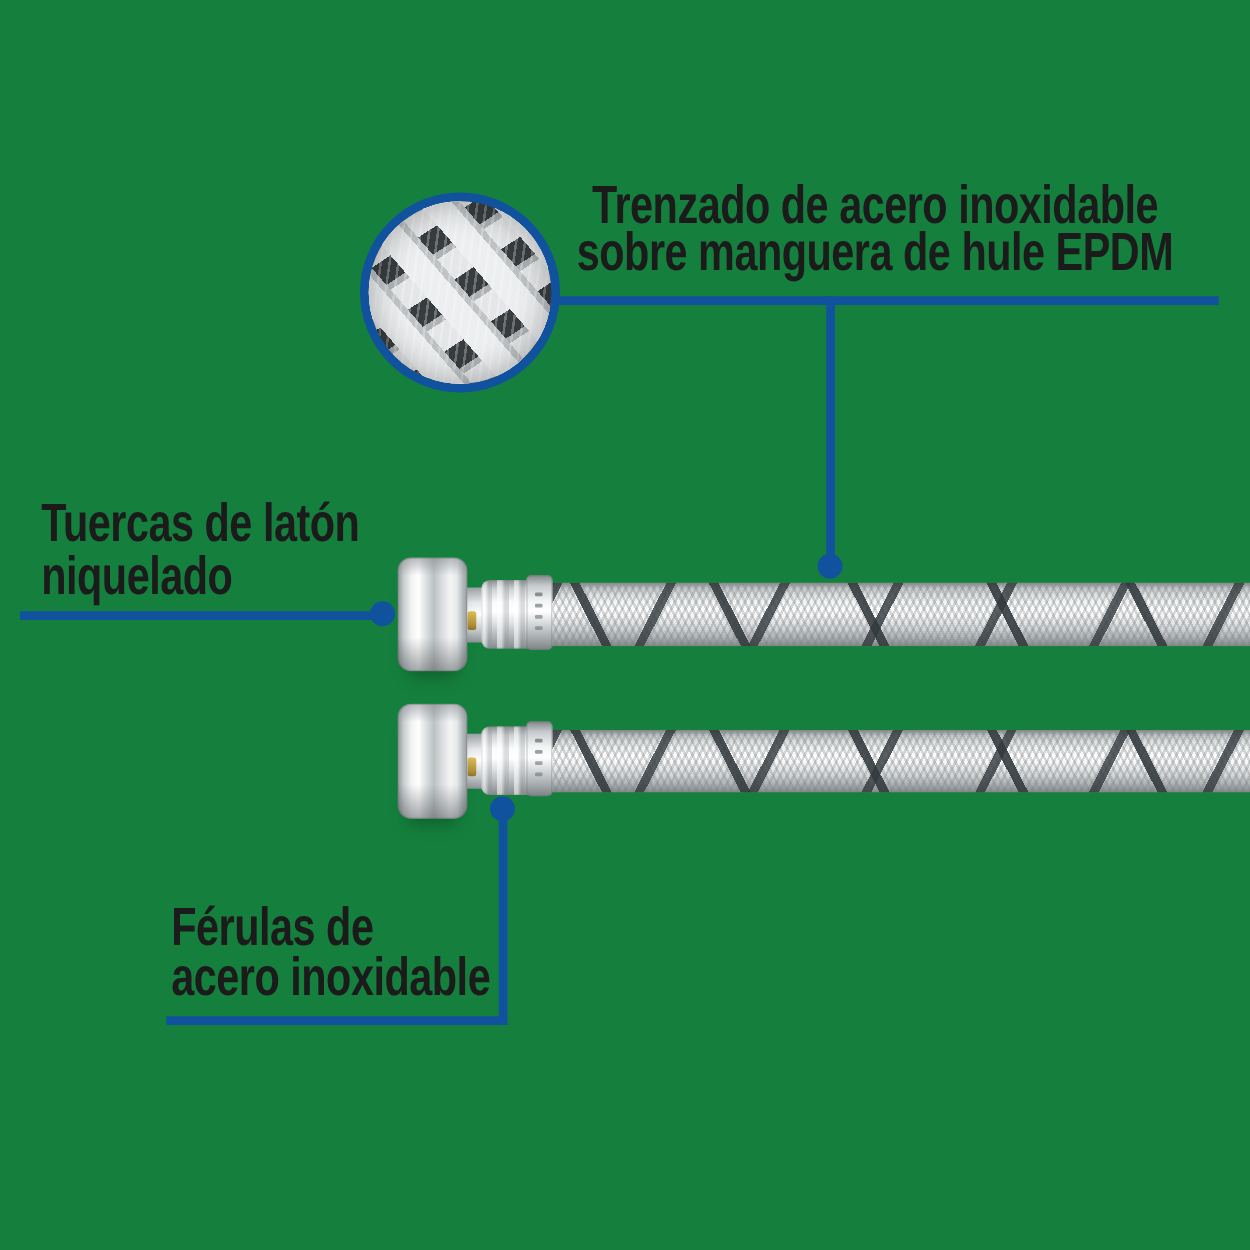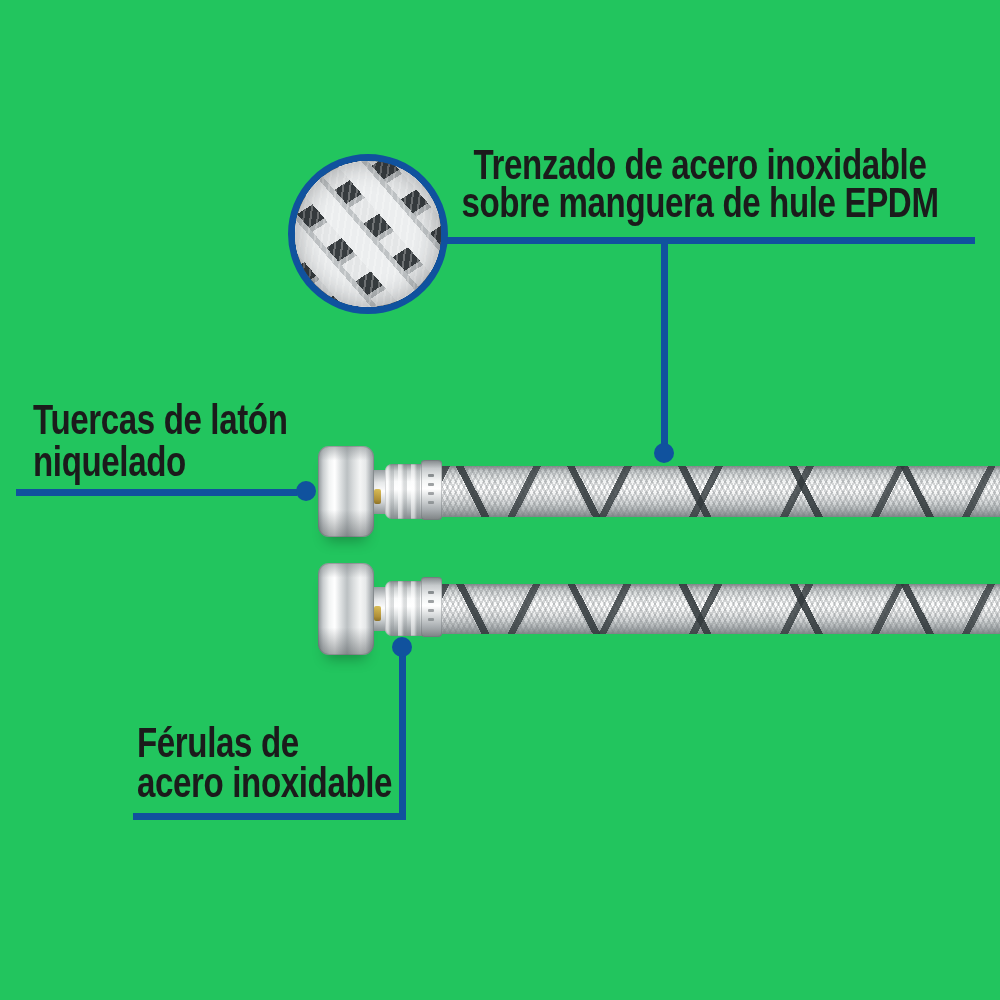--- a/index.html
+++ b/index.html
@@ -1,20 +1,20 @@
 <!DOCTYPE html>
 <html style="--accent: #10529e; --ink: #1b1b1b;"><head>
 <meta charset="utf-8">
 <style>
   :root { --accent:#10529e; --ink:#1b1b1b; }
   * { margin:0; padding:0; box-sizing:border-box; }
   html,body { background:#fff; }
   .canvas {
     position:relative; width:1000px; height:1000px;
-    background:#22c55e; overflow:hidden;
+    background:#15803d; overflow:hidden;
     font-family:"Liberation Sans", sans-serif;
   }
 
   
   .label {
     position:absolute; color:var(--ink);
     font-weight:700; font-size:43px; line-height:38px;
     letter-spacing:-0.5px; white-space:nowrap;
   }
   .label.condensed-center { transform:scaleX(0.77); transform-origin:50% 0; text-align:center; }

